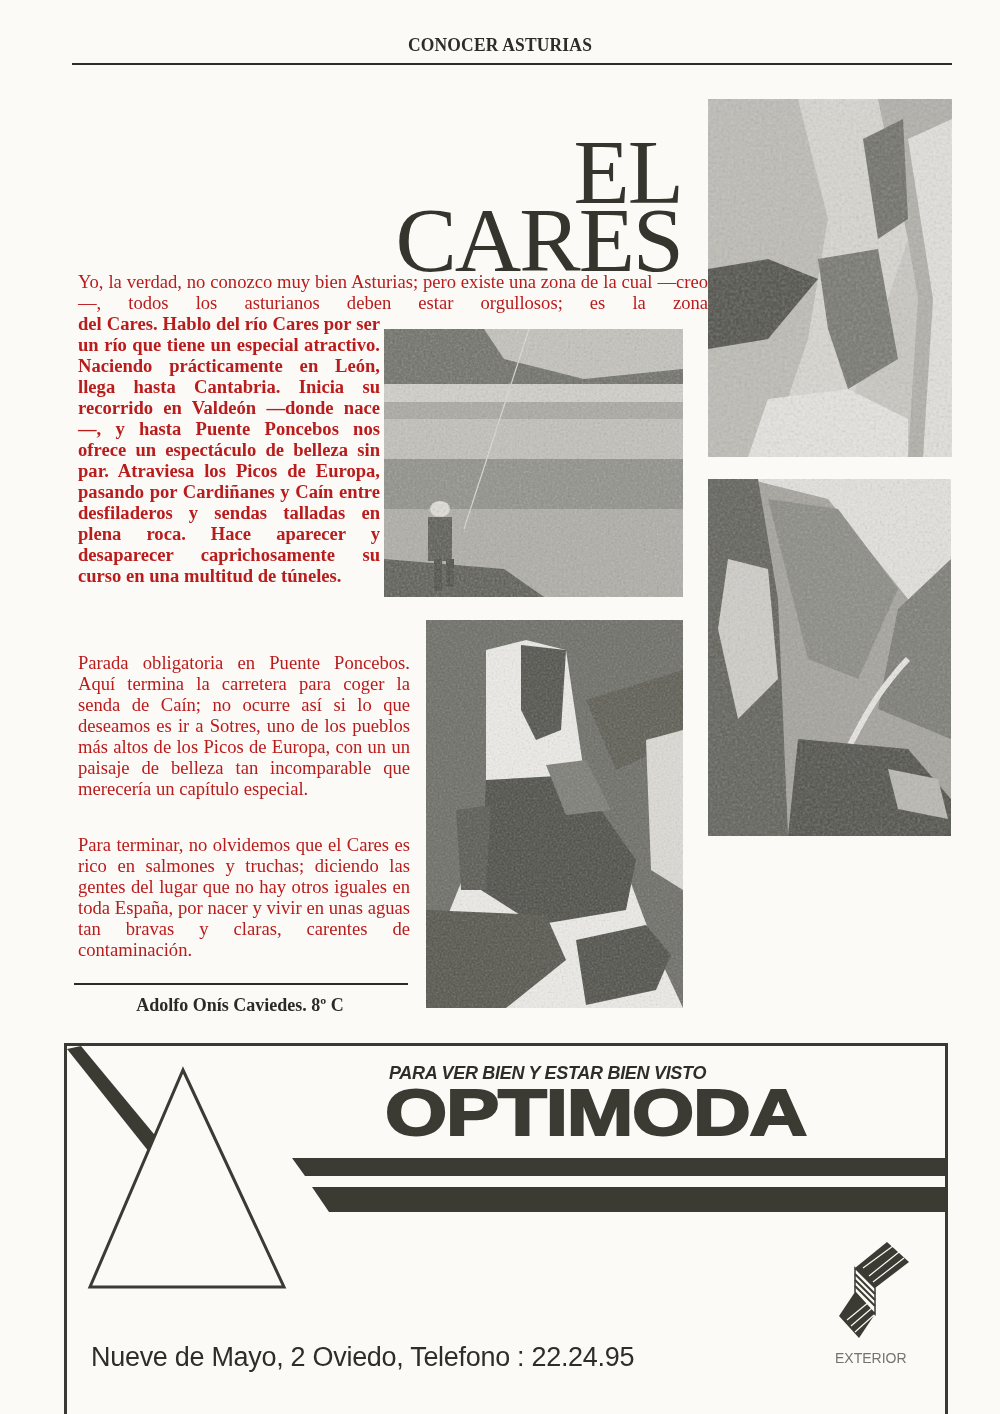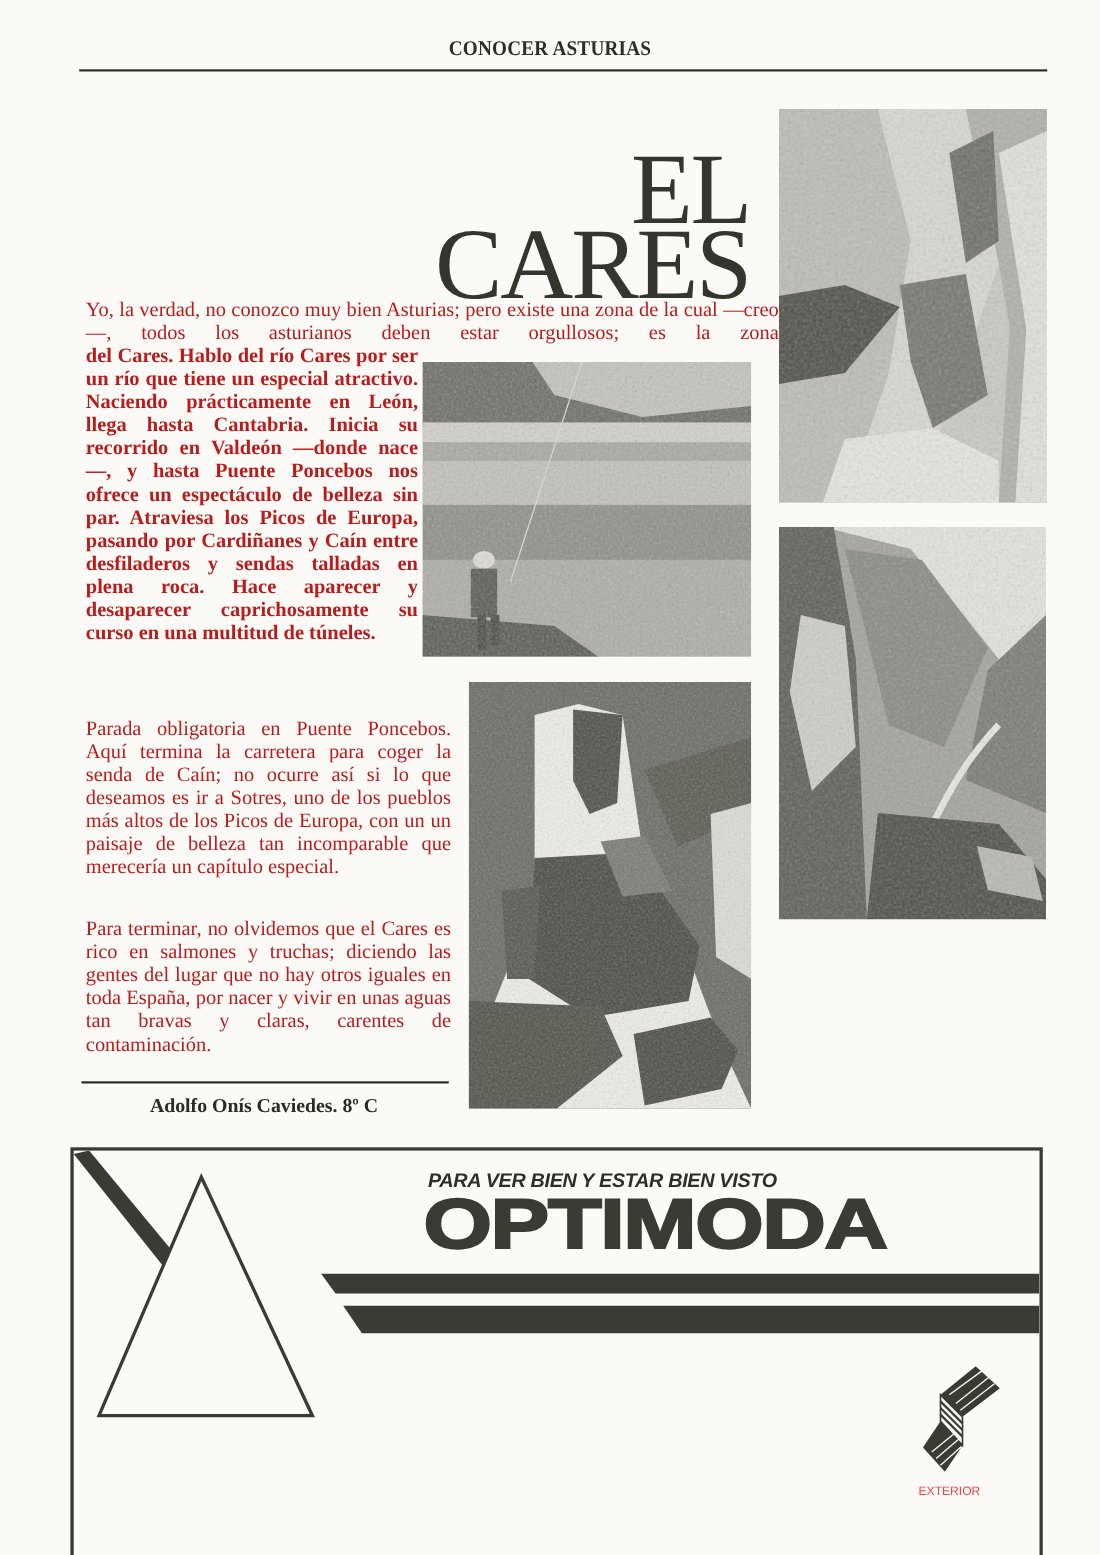--- a/index.html
+++ b/index.html
@@ -56,21 +56,21 @@
     letter-spacing: -1px; -webkit-text-stroke: 0.6px #3b3b34;
   }
   .services div:nth-child(2) { margin-left: 3px; }
   .services div:nth-child(3) { margin-left: 8px; }
   .address {
     left: 24px; top: 296px; font-family: "Liberation Sans", "DejaVu Sans", sans-serif;
     font-size: 27px; color: #2e2e28; letter-spacing: -0.3px;
   }
   .exterior-label {
     left: 768px; top: 304px; font-family: "Liberation Sans", "DejaVu Sans", sans-serif;
-    font-size: 11px; color: #ef4444;
+    font-size: 14px; color: #737373;
   }
 </style>
 </head>
 <body>
 
 <div class="abs running-head">CONOCER ASTURIAS</div>
 <div class="abs head-rule"></div>
 
 <div class="abs title l1">EL</div>
 <div class="abs title l2">CARES</div>
@@ -202,20 +202,21 @@
     <polygon points="225,112 878,112 878,130 238,130" fill="#3b3b34"></polygon>
     <polygon points="245,141 878,141 878,166 262,166" fill="#3b3b34"></polygon>
 
     <polygon points="116,24 217,241 23,241" fill="#fbfaf7" stroke="#3b3b34" stroke-width="3"></polygon>
   </svg>
 
   <div class="abs slogan">PARA VER BIEN Y ESTAR BIEN VISTO</div>
   <div class="abs brand">OPTIMODA</div>
 
 
+  <div class="abs address">Nueve de Mayo, 2 Oviedo, Telefono : 22.24.95</div>
 
   <svg class="abs" style="left:772px; top:196px;" width="70" height="96" viewBox="0 0 70 96">
     <polygon points="48,0 70,20 36,46 16,26" fill="#3b3b34"></polygon>
     <line x1="24" y1="26" x2="54" y2="4" stroke="#fbfaf7" stroke-width="1.2"></line>
     <line x1="30" y1="34" x2="60" y2="10" stroke="#fbfaf7" stroke-width="1.2"></line>
     <line x1="34" y1="40" x2="65" y2="16" stroke="#fbfaf7" stroke-width="1.2"></line>
     <polygon points="16,26 36,46 36,72 16,50" fill="#fbfaf7" stroke="#3b3b34" stroke-width="1.5"></polygon>
     <line x1="16" y1="32" x2="36" y2="52" stroke="#3b3b34" stroke-width="2"></line>
     <line x1="16" y1="38" x2="36" y2="58" stroke="#3b3b34" stroke-width="2"></line>
     <line x1="16" y1="44" x2="36" y2="64" stroke="#3b3b34" stroke-width="2"></line>

